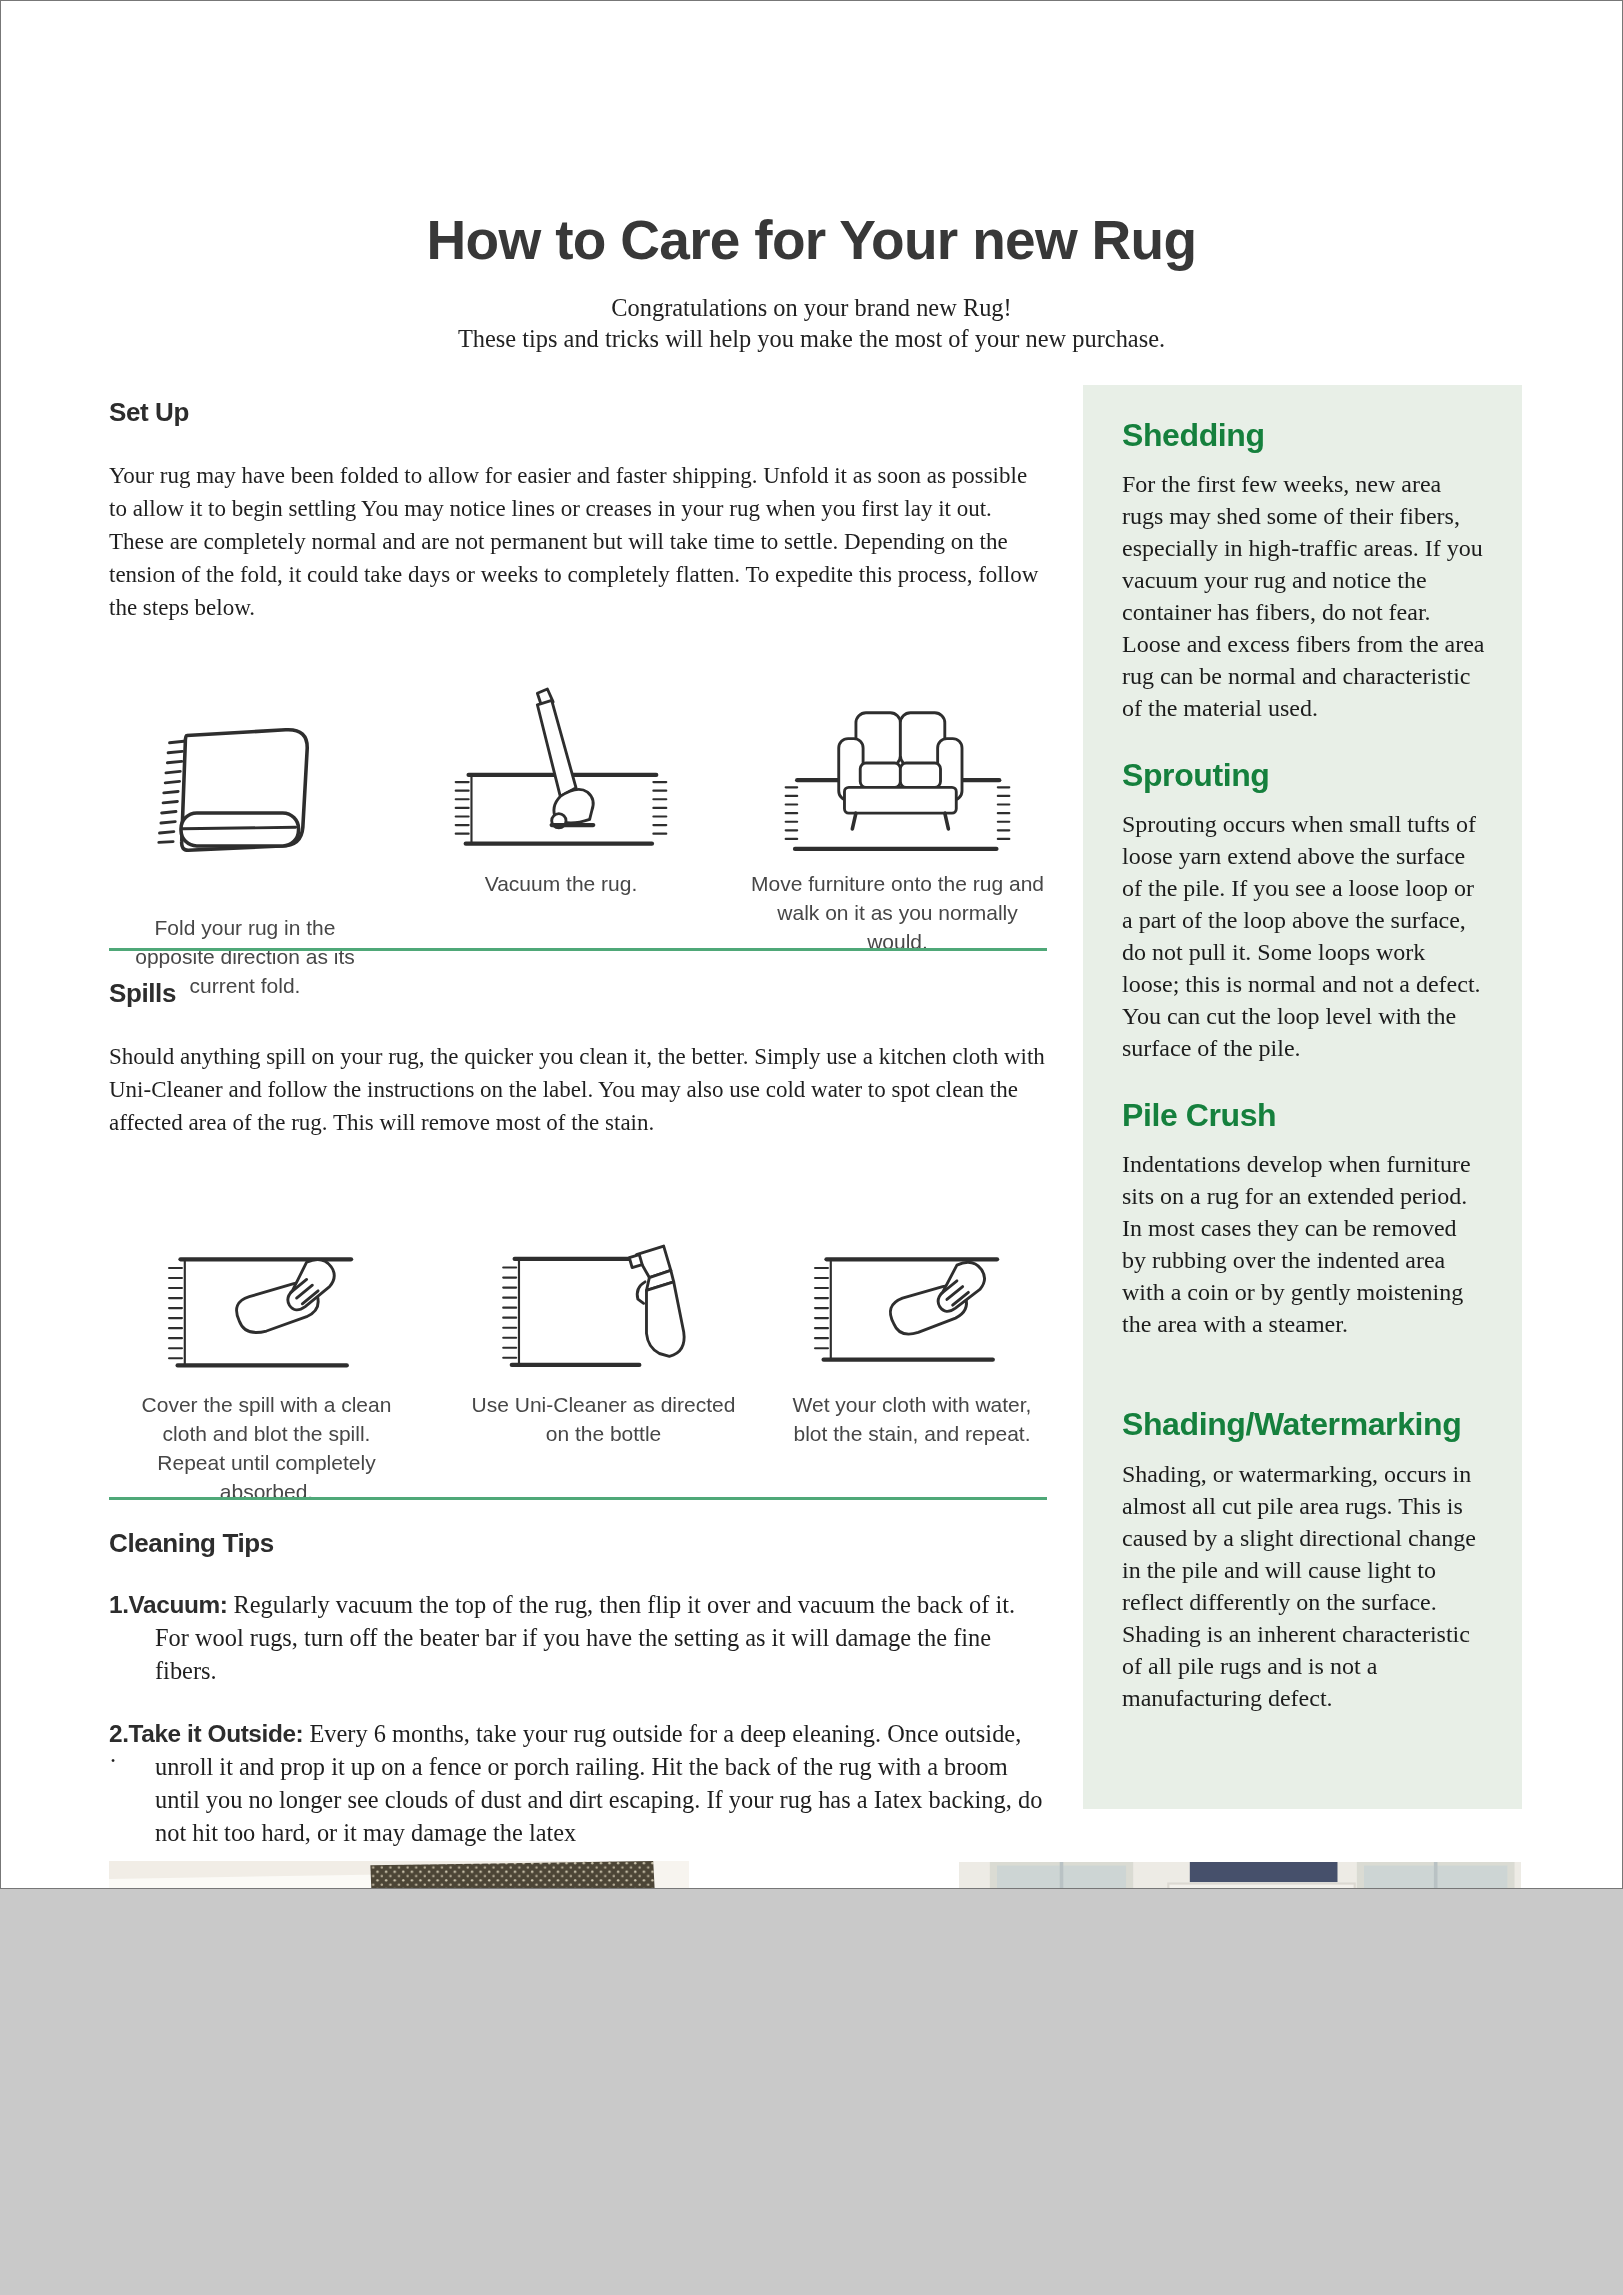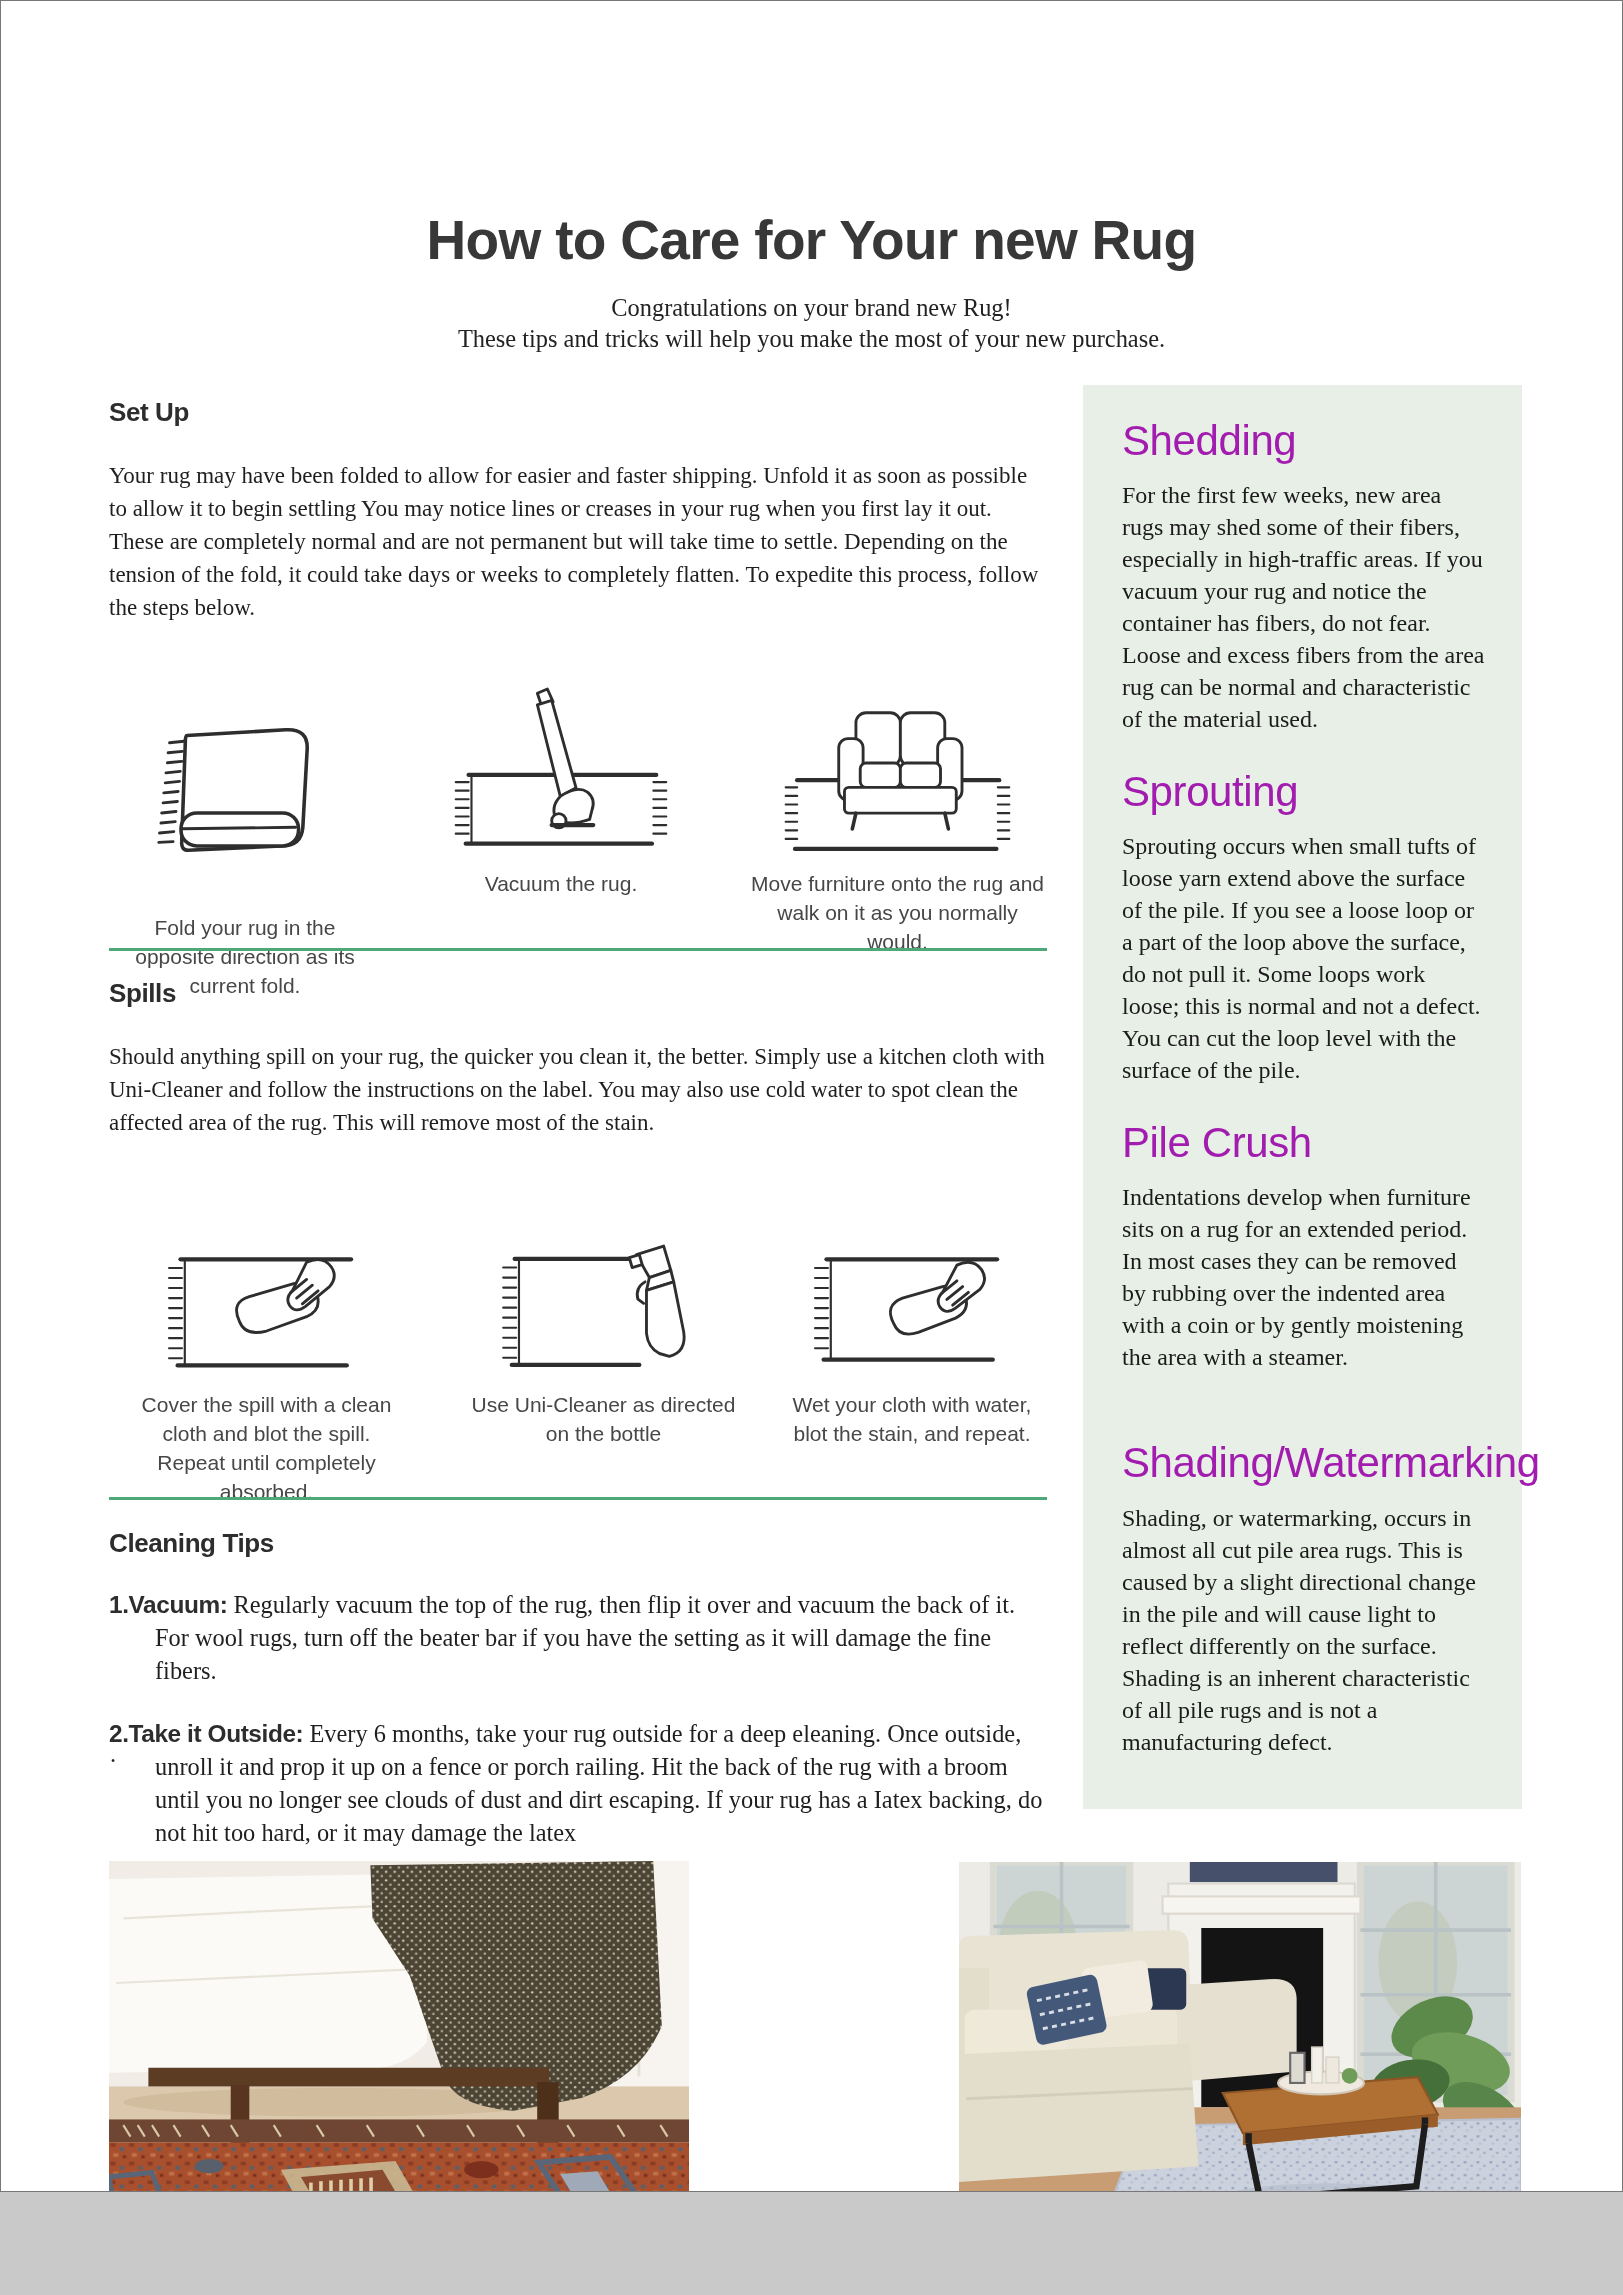--- a/index.html
+++ b/index.html
@@ -1,17 +1,17 @@
 <!DOCTYPE html>
 <html style="font-size:11.5px"><head>
 <meta charset="utf-8">
 <style>
   html,body{margin:0;padding:0;background:#c9c9c9;}
   .page{
-    position:relative; width:1623px; height:2192px; background:#ffffff;
+    position:relative; width:1623px; height:1889px; background:#ffffff;
     border:1.4px solid #777; box-sizing:border-box; overflow:hidden;
     font-family:"Liberation Serif", serif; color:#1f1f1f;
   }
   .title{
     position:absolute; left:0; top:207px; width:100%; text-align:center;
     font-family:"Liberation Sans", sans-serif; font-weight:700;
     font-size:55px; color:#383838; letter-spacing:-0.7px;
   }
   .subtitle{
     position:absolute; left:0; width:100%; text-align:center;
@@ -32,22 +32,22 @@
     color:#474747; text-align:center; margin-top:10px;
   }
   .tip{font-size:24.4px; line-height:33px; margin:0 0 30px 0; padding-left:46px; text-indent:-46px;}
   .tip-label{font-family:Liberation Sans, sans-serif; font-weight:700; color:#2d2d2d; letter-spacing:-0.4px;}
   .straymark{position:absolute; font-size:24.4px; color:#1f1f1f;}
   .sidebar{
     position:absolute; left:1082px; top:384px; width:439px; height:1424px;
     box-sizing:border-box; padding:21.5px 36px 14.3px 39px;
   }
   .sidebar h3{
-    font-family:"Liberation Sans", sans-serif; font-weight:400;
-    font-size:42px; color:#a21caf; margin:33px 0 14.3px 0; letter-spacing:-0.4px;
+    font-family:"Liberation Sans", sans-serif; font-weight:700;
+    font-size:32px; color:#15803d; margin:33px 0 14.3px 0; letter-spacing:-0.4px;
   }
   .sidebar h3:first-child{margin-top:10px;}
   .sidebar h3.gap-big{margin-top:66px;}
   .sidebar p{font-size:24px; line-height:32px; margin:0; color:#1c1c1c;}
   .photo{position:absolute; overflow:hidden;}
   svg{display:block;}
   .lineart path,.lineart line,.lineart rect,.lineart ellipse,.lineart circle{
     stroke:#2e2e2e; fill:none; stroke-linecap:round; stroke-linejoin:round;
   }
   .fillwhite{fill:#ffffff !important;}

